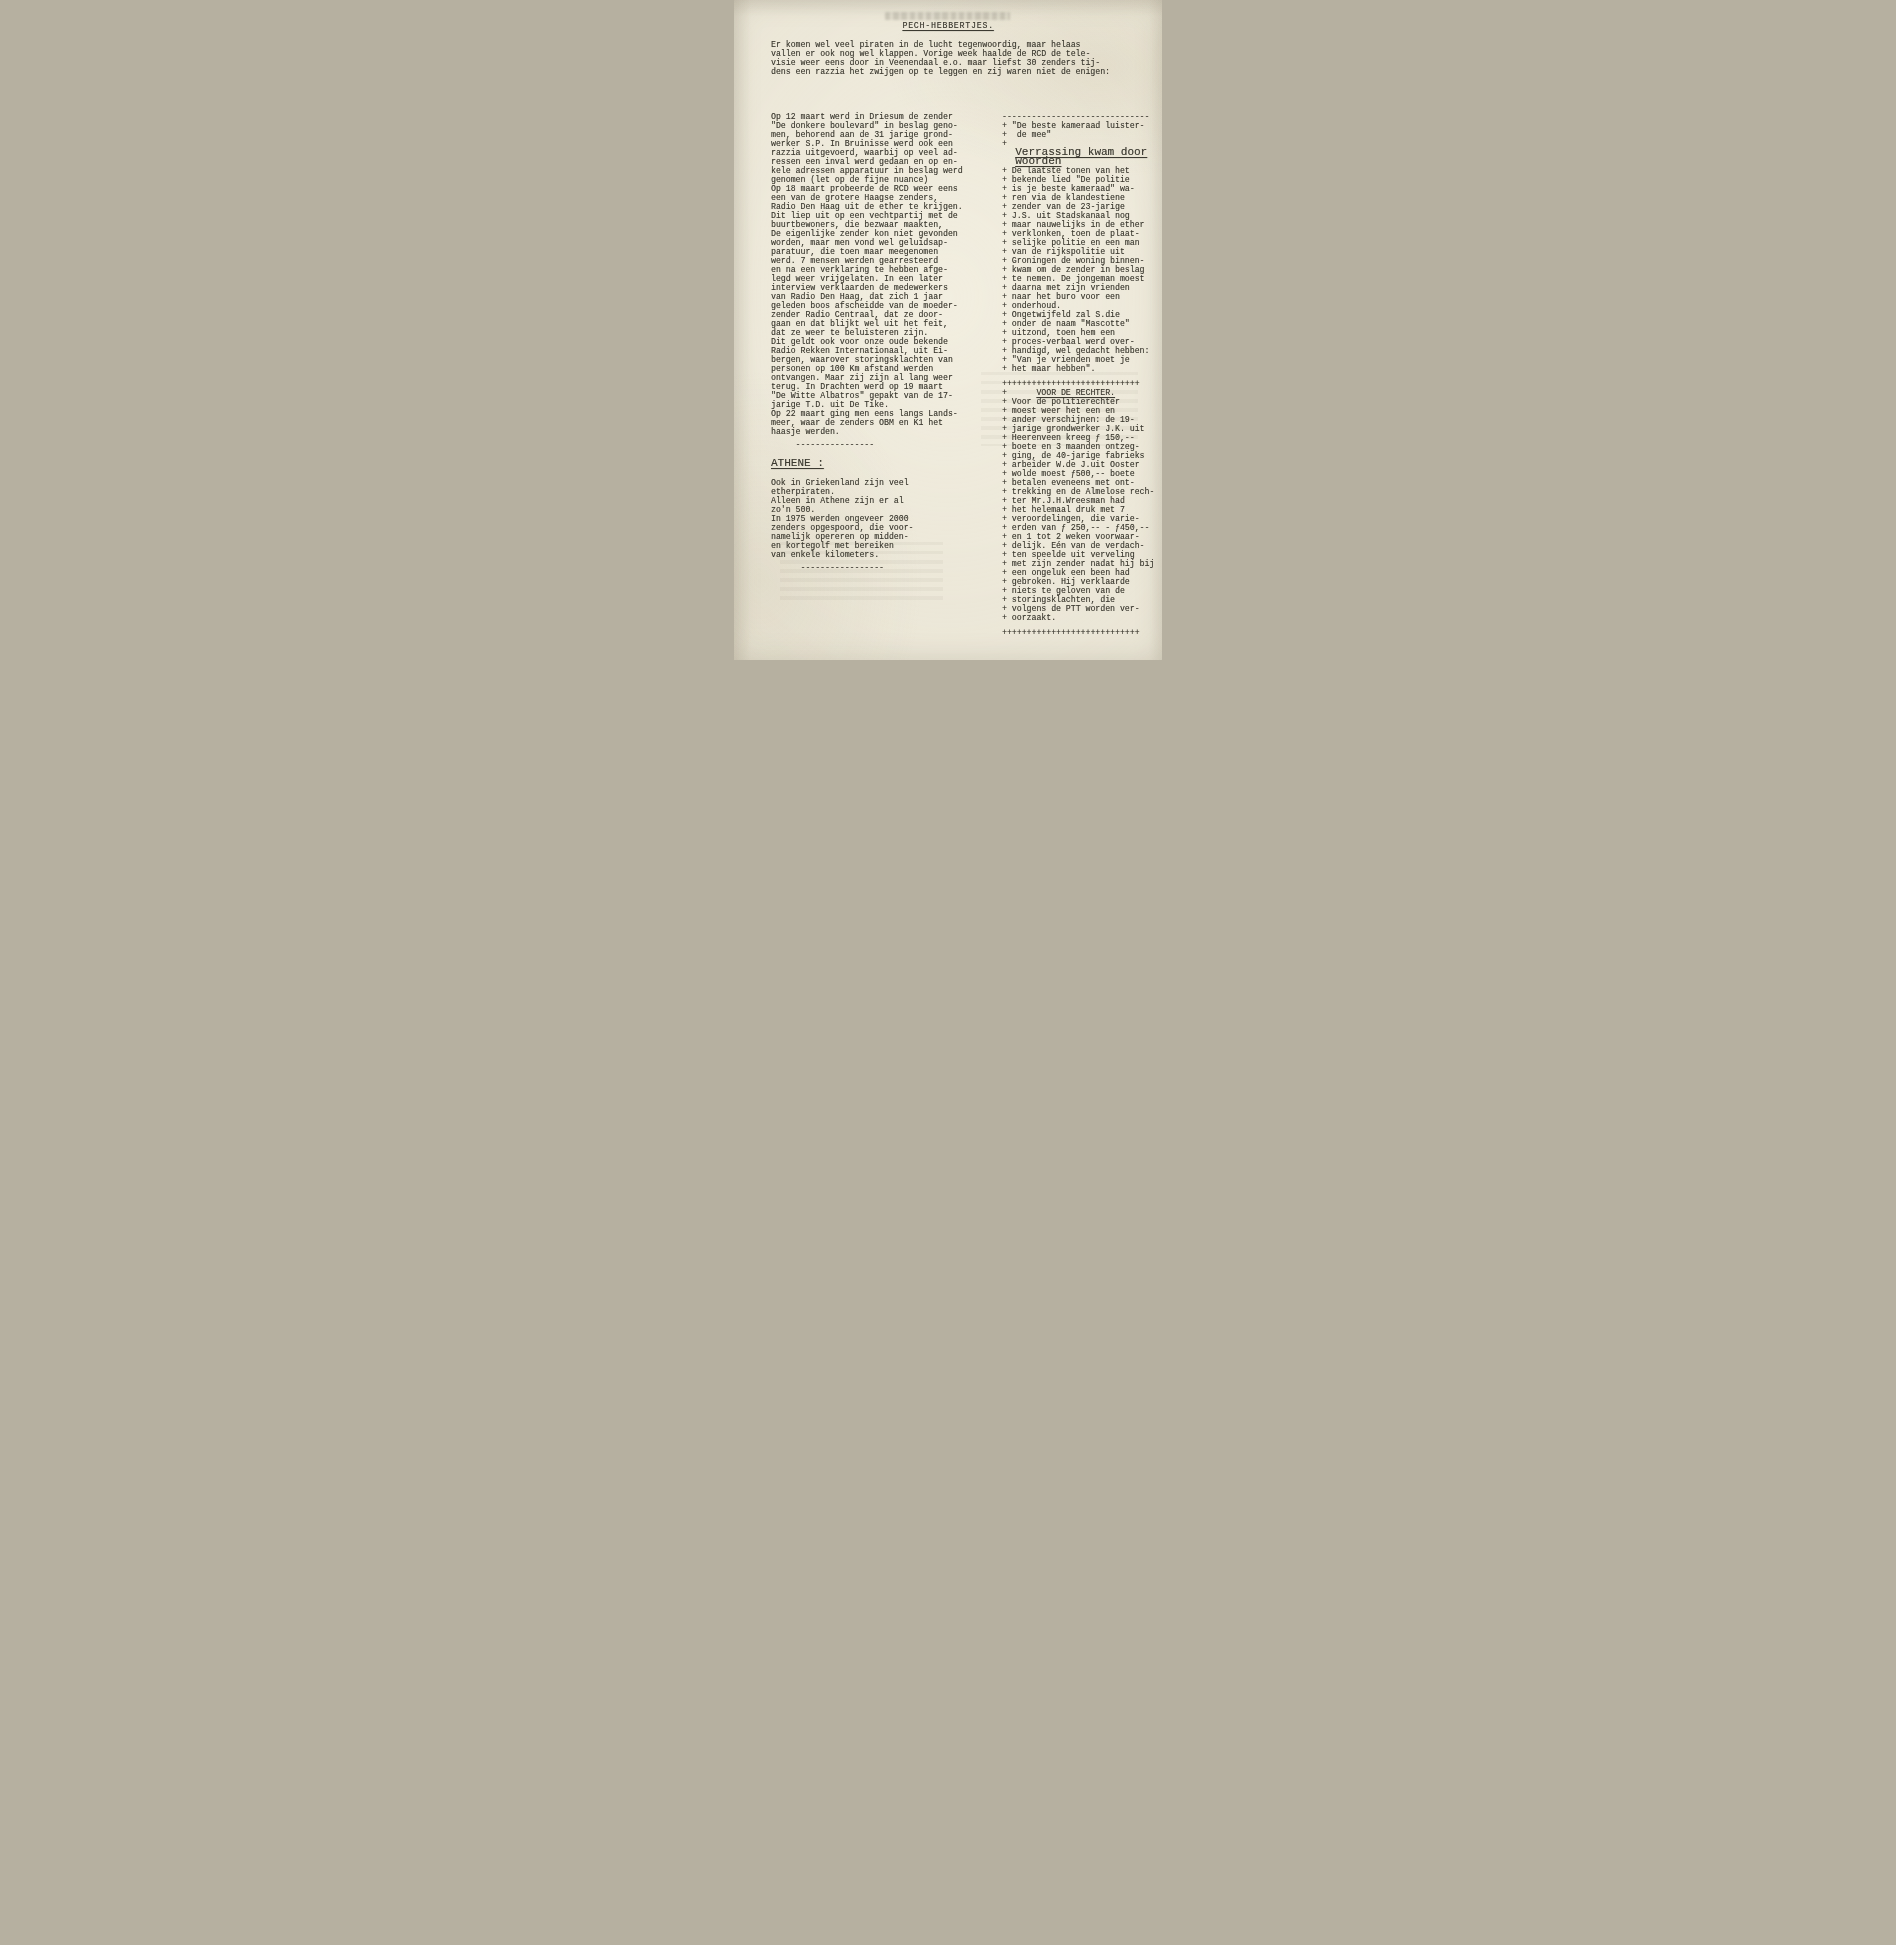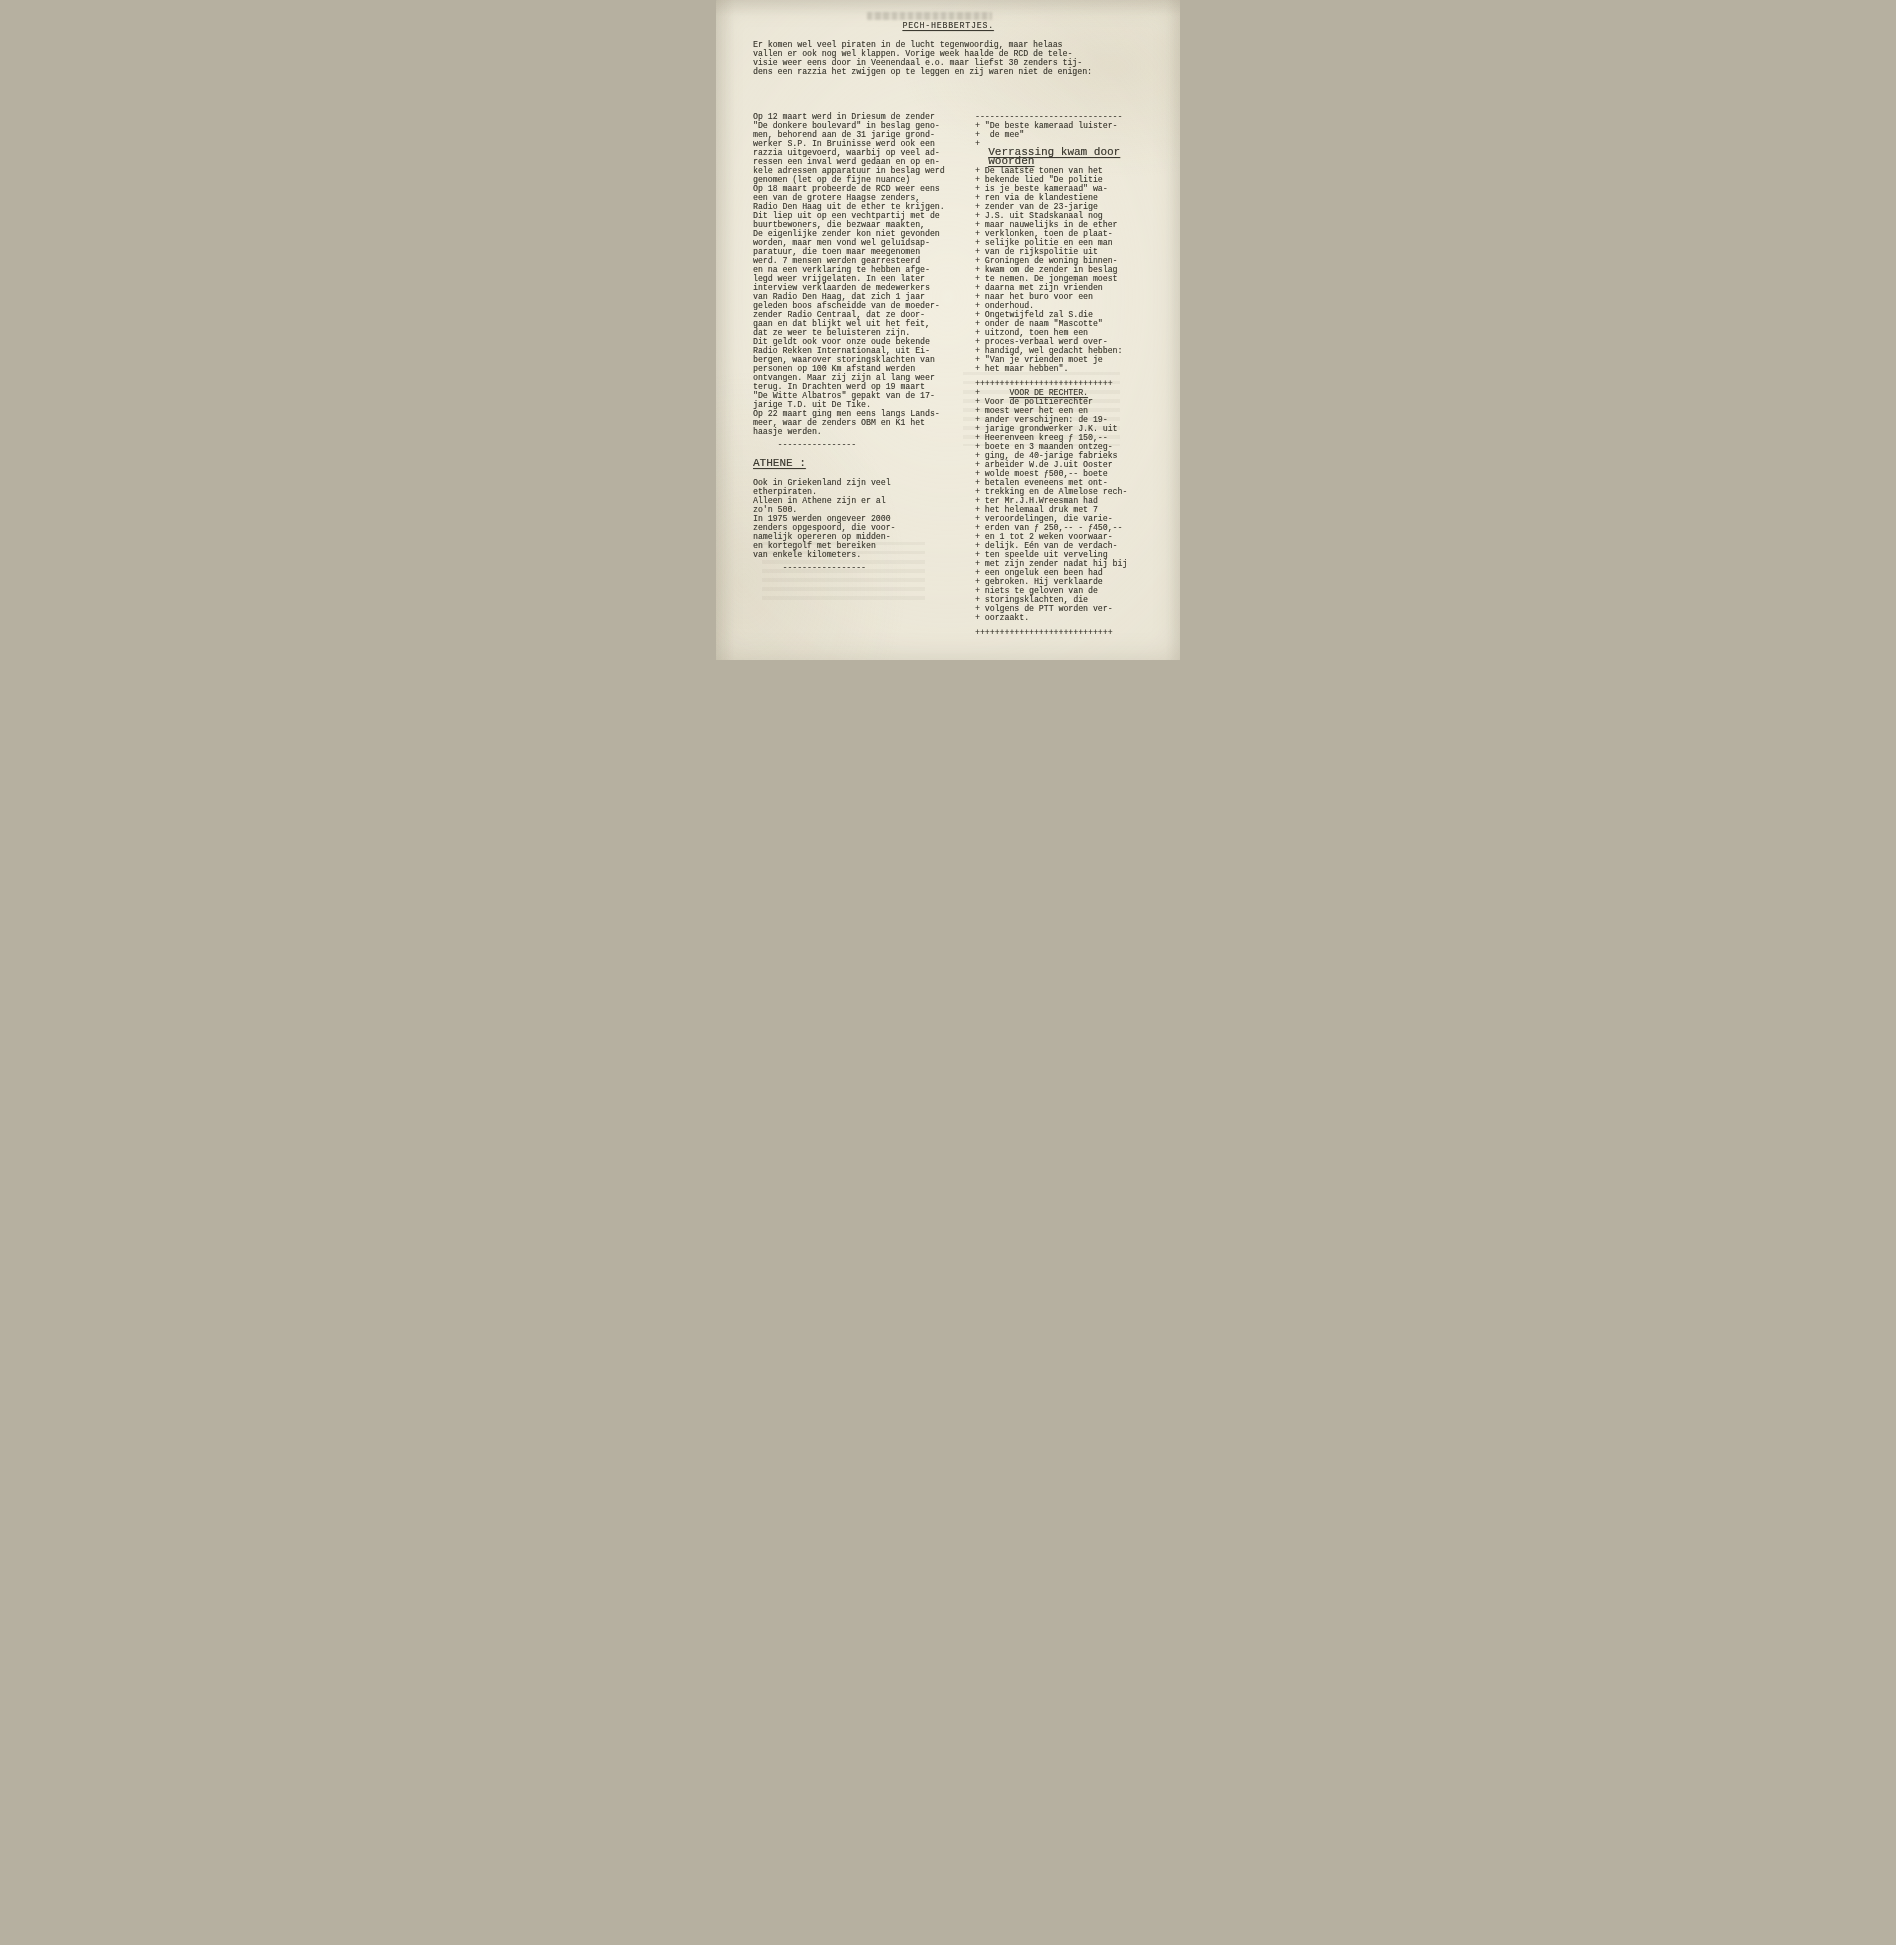--- a/index.html
+++ b/index.html
@@ -1,21 +1,21 @@
 <!DOCTYPE html>
 <html style="font-size:6.2px"><head>
 <meta charset="utf-8">
 <style>
   * { margin:0; padding:0; box-sizing:border-box; }
   html, body { background:#b6b0a0; }
   body { display:flex; justify-content:center; font-family:"Liberation Mono","DejaVu Sans Mono",monospace; }
 
   .page {
     position:relative;
-    width:464px;
+    width:428px;
     min-height:606px;
     overflow:hidden;
     color:#3c3a31;
     font-size:8.2px;
     line-height:9px;
     padding:21px 19.5px 23px 37px;
     text-shadow:0.2px 0.2px 0.3px rgba(58,55,45,.45);
     background:
       radial-gradient(ellipse 350px 187px at 85% 10%, rgba(190,178,148,.20), transparent 60%),
       radial-gradient(ellipse 272px 350px at 6% 88%, rgba(178,166,138,.16), transparent 60%),
@@ -39,21 +39,21 @@
     text-decoration-thickness:0.6px;
     transform:translateX(-8.6px);
     margin-bottom:10px;
   }
 
   .intro { margin-bottom:7.4px; }
 
   .columns {
     display:grid;
     grid-template-columns:197px 1fr;
-    column-gap:25px;
+    column-gap:34px;
     align-items:start;
     margin-top:36px;
   }
 
   .heading {
     font-size:11px;
     font-weight:normal;
     line-height:9px;
     text-decoration:underline;
     text-underline-offset:1.6px;

